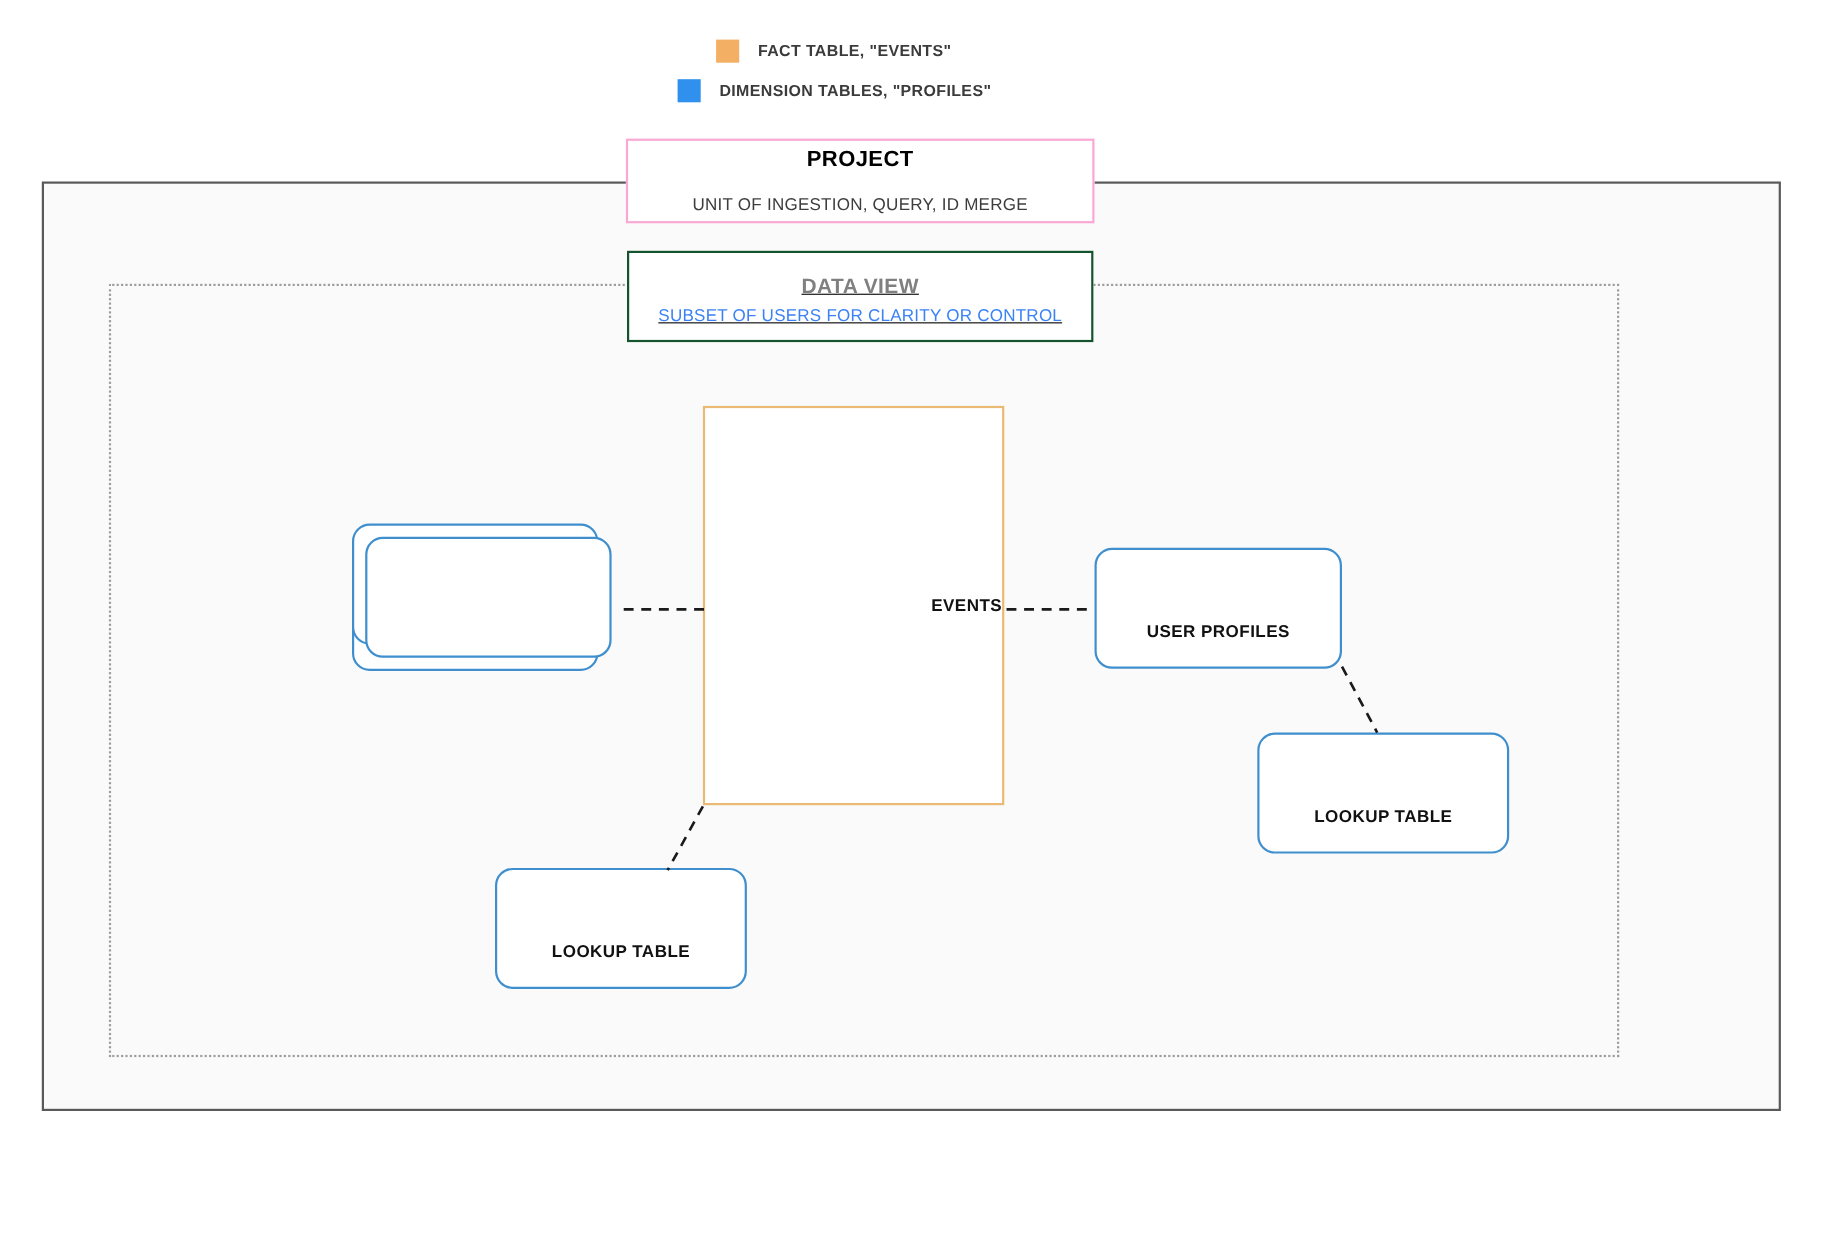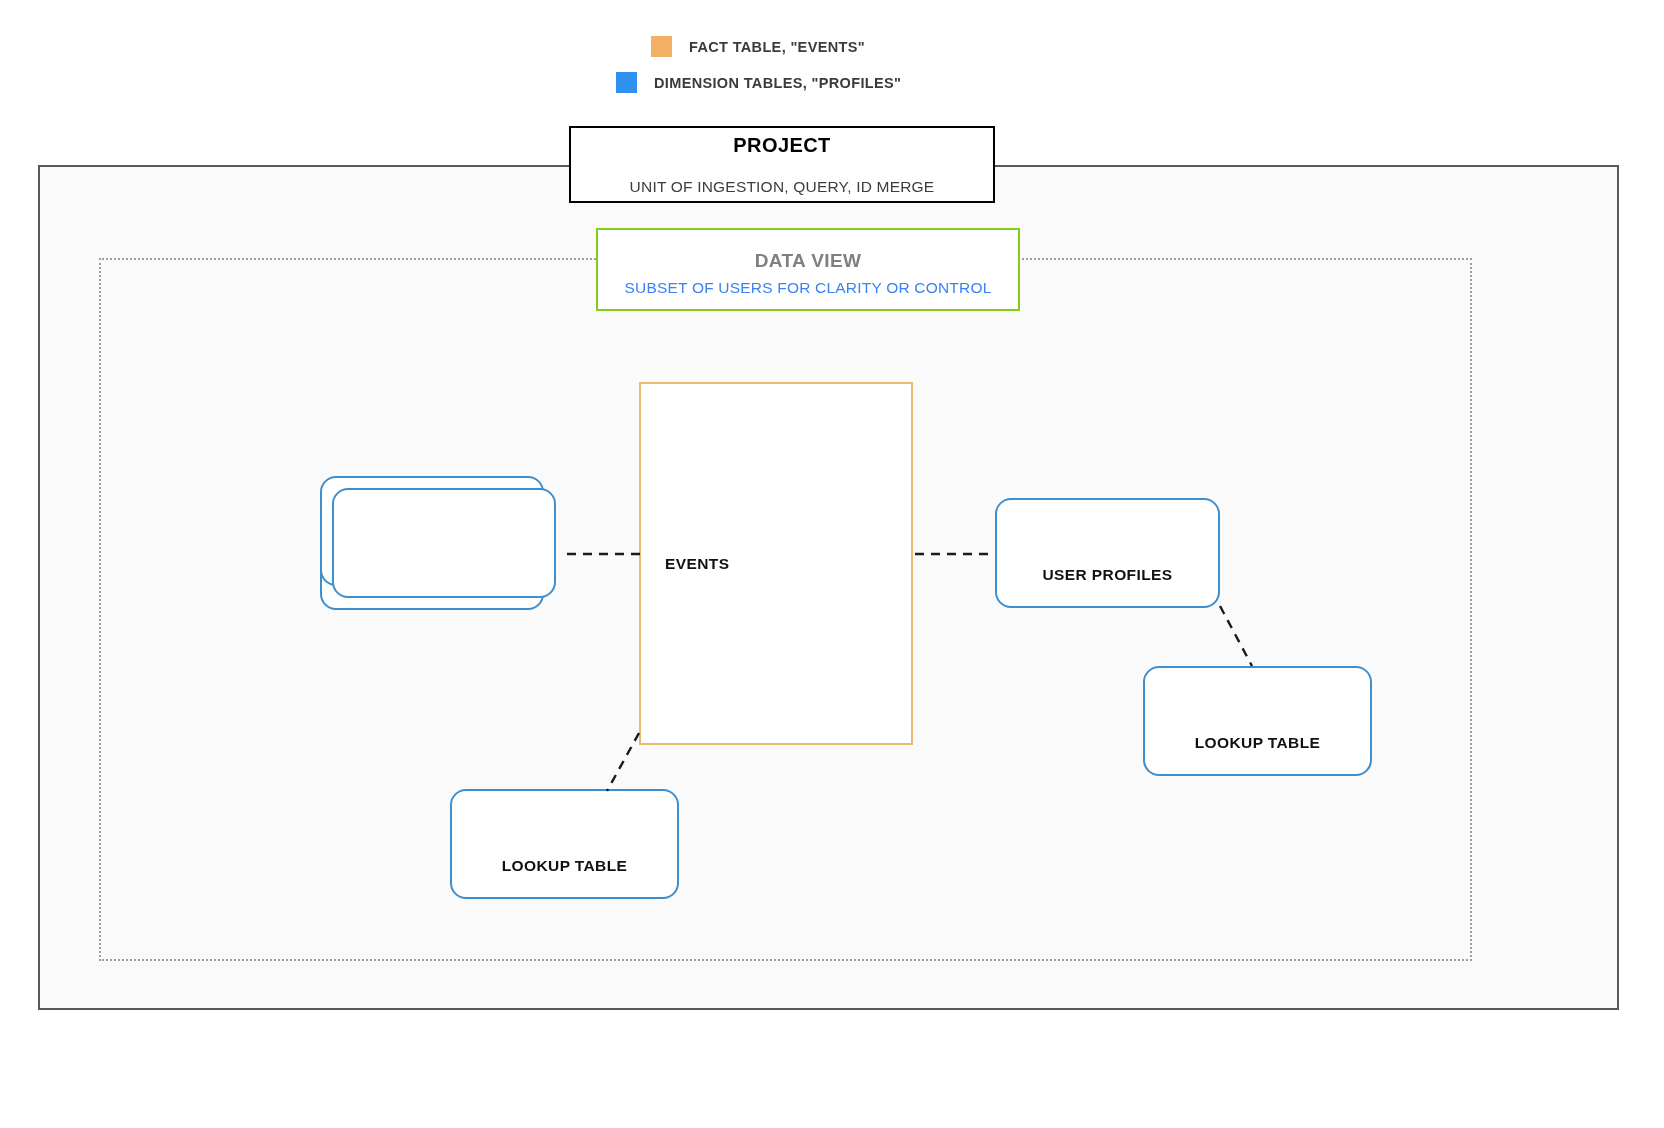--- a/index.html
+++ b/index.html
@@ -65,21 +65,21 @@
   }
 
   
   #project-box {
     position: absolute;
     left: 569px;
     top: 126px;
     width: 426px;
     height: 77px;
     background: #ffffff;
-    border: 2px solid #000000;
+    border: 2px solid #f9a8d4;
     box-sizing: border-box;
     display: flex;
     flex-direction: column;
     align-items: center;
     justify-content: center;
     z-index: 6;
   }
   #project-box .title {
     font-size: 20px;
     font-weight: bold;
@@ -90,61 +90,62 @@
   #project-box .subtitle {
     font-size: 15.5px;
     color: #3d3d3d;
     letter-spacing: 0.2px;
     margin-top: 21px;
   }
 
   
   #dataview-box {
     position: absolute;
-    left: 596px;
+    left: 570px;
     top: 228px;
     width: 424px;
     height: 83px;
     background: #ffffff;
-    border: 2px solid #84cc16;
+    border: 2px solid #14532d;
     box-sizing: border-box;
     display: flex;
     flex-direction: column;
     align-items: center;
     justify-content: center;
     z-index: 6;
+    text-decoration: underline;
   }
   #dataview-box .title {
     font-size: 19px;
     font-weight: bold;
     color: #808080;
     letter-spacing: 0.4px;
     line-height: 1.2;
     margin-top: 8px;
   }
   #dataview-box .subtitle {
     font-size: 15.5px;
     color: #3b82f6;
     letter-spacing: 0.2px;
     margin-top: 7px;
   }
 
   
   #events-box {
     position: absolute;
     left: 639px;
-    top: 382px;
+    top: 369px;
     width: 274px;
     height: 363px;
     background: #ffffff;
     border: 2px solid #eab974;
     box-sizing: border-box;
     display: flex;
     align-items: center;
-    justify-content: flex-start;
+    justify-content: flex-end;
     z-index: 4;
     padding-left: 24px;
   }
   #events-box .node-label {
     font-size: 15.5px;
     font-weight: bold;
     color: #111111;
     letter-spacing: 0.4px;
   }
 

